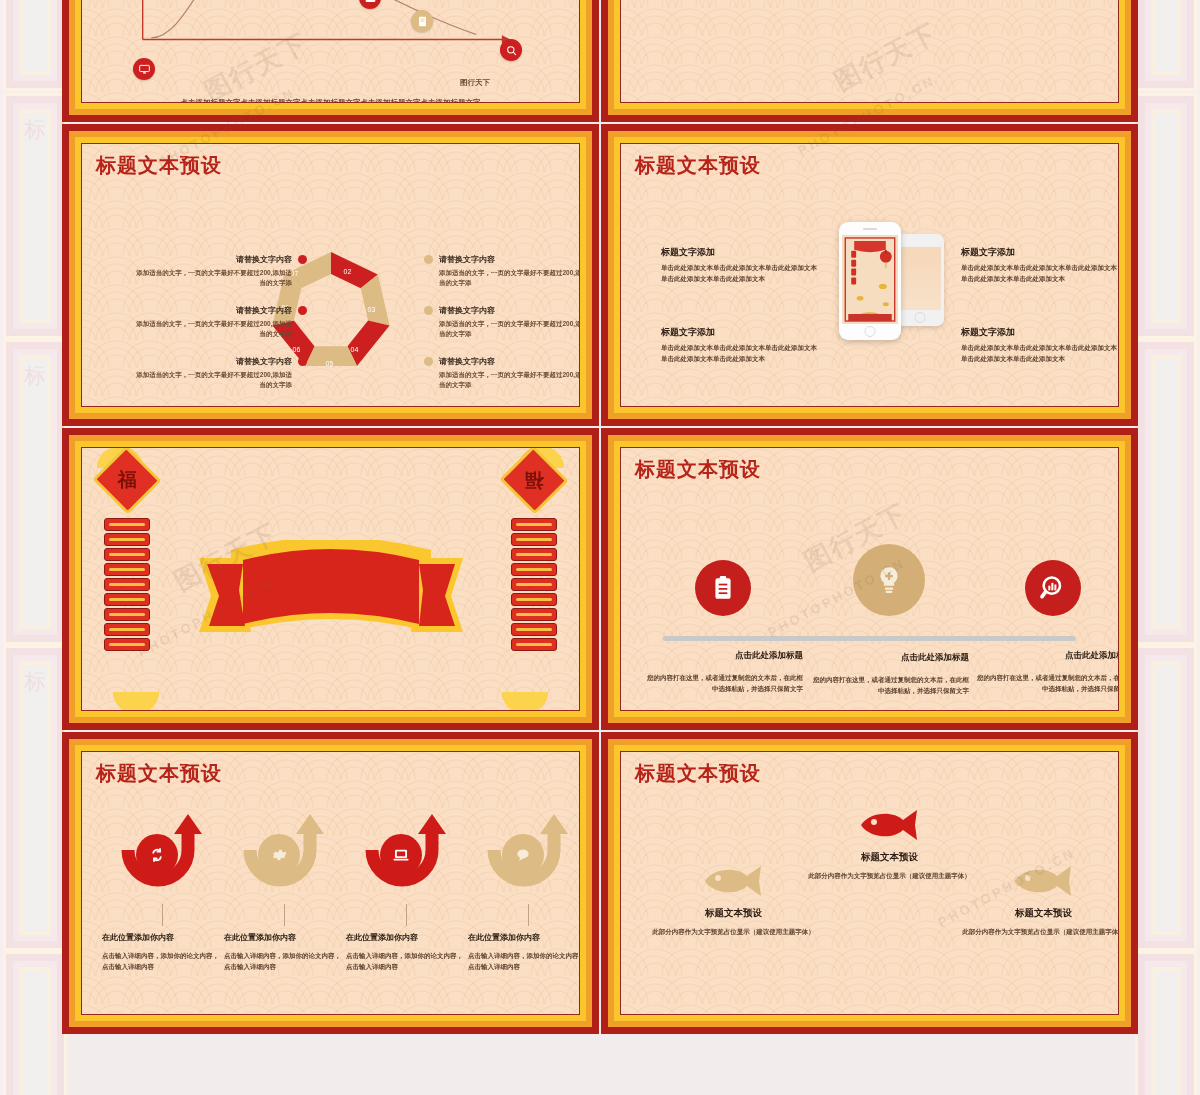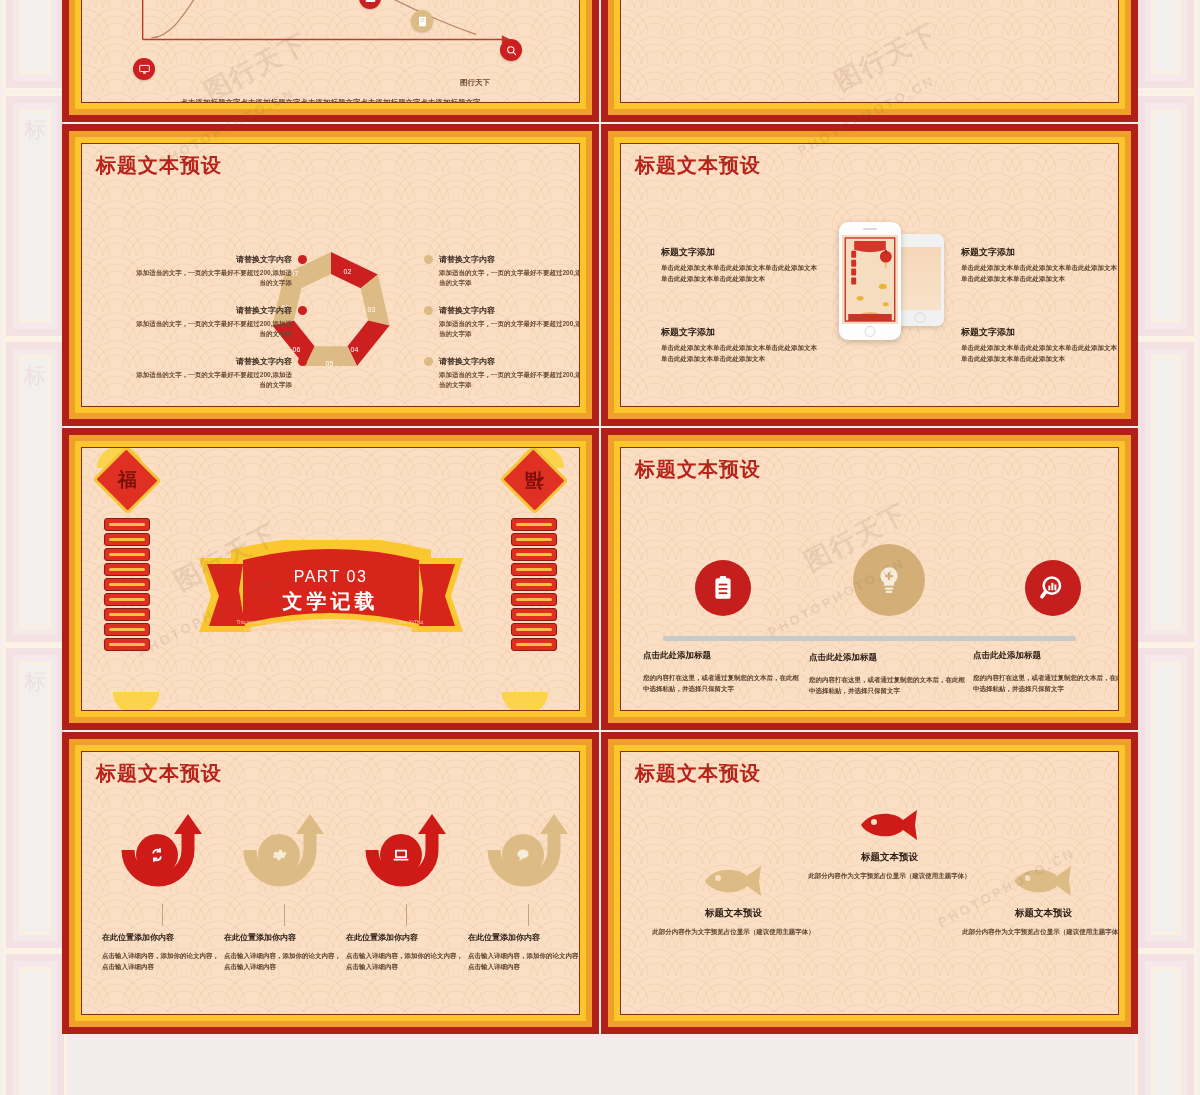--- a/index.html
+++ b/index.html
@@ -157,21 +157,21 @@
     position:absolute; width:72px; height:34px;
     background:radial-gradient(ellipse at 50% 100%, #fbd34d 0%, #fbd34d 45%, transparent 46%);
   }
   .ribbon-wrap { position:absolute; left:50%; top:92px; transform:translateX(-50%); width:280px; height:120px;}
   .ribbon-title { position:absolute; left:0; right:0; top:28px; text-align:center; color:#fff; z-index:4;}
   .ribbon-title .p { font-size:16px; letter-spacing:1.5px; }
   .ribbon-title .cn { font-size:20px; font-weight:bold; letter-spacing:4px; margin-top:2px;}
   .ribbon-title .en { font-size:4.6px; line-height:1.5; color:#f7c9a9; margin-top:5px; padding:0 42px;}
 
   
-  .circ-col { position:absolute; width:160px; text-align:left; }
+  .circ-col { position:absolute; width:160px; text-align:right; }
   .circ {
     width:56px; height:56px; border-radius:50%; margin:0 auto;
     display:flex; align-items:center; justify-content:center;
     color:#fff; font-size:25px;
   }
   .circ.red { background:#c41f1c; }
   .circ.tan { background:#d3ae76; }
   .circ-line { position:absolute; left:42px; right:42px; top:188px; height:5px; background:#c9c9c9; border-radius:3px;}
   .circ-col h4 { font-size:8.5px; font-weight:bold; color:#2e2017; }
   .circ-col p  { font-size:6.5px; line-height:1.75; color:#5d4330; font-weight:bold; margin-top:10px;}
@@ -469,25 +469,20 @@
 
       <div class="ribbon-wrap">
         <svg viewBox="0 0 280 120" style="width:100%;height:100%;">
           <path d="M8 18 L58 18 L52 50 L60 92 L8 92 L20 56 Z" fill="#fbc72e"></path>
           <path d="M222 18 L272 18 L260 56 L272 92 L220 92 L228 50 Z" fill="#fbc72e"></path>
           <path d="M40 10 Q140 -16 240 10 L240 92 Q140 66 40 92 Z" fill="#fbc72e"></path>
           <path d="M52 20 Q140 -2 228 20 L228 84 Q140 62 52 84 Z" fill="#d8251c"></path>
           <path d="M16 24 L52 24 L48 50 L54 86 L18 86 L28 56 Z" fill="#d8251c"></path>
           <path d="M228 24 L264 24 L254 56 L264 86 L228 86 L232 50 Z" fill="#d8251c"></path>
         </svg>
-        <div class="ribbon-title">
-          <div class="p">PART 03</div>
-          <div class="cn">文学记载</div>
-          <div class="en">This template is exclusively designed for Ai or creative, and copyright belong to Biao XuThui, however it does lends copyright agreed us, creative, and rights this belong to Biao Xu</div>
-        </div>
       </div>
     </div>
       </div>
   </div>
 
   <div class="slide">
     <div class="frame-orange"></div>
     <div class="frame-yellow"></div>
     <div class="body">
         <div class="inner">

